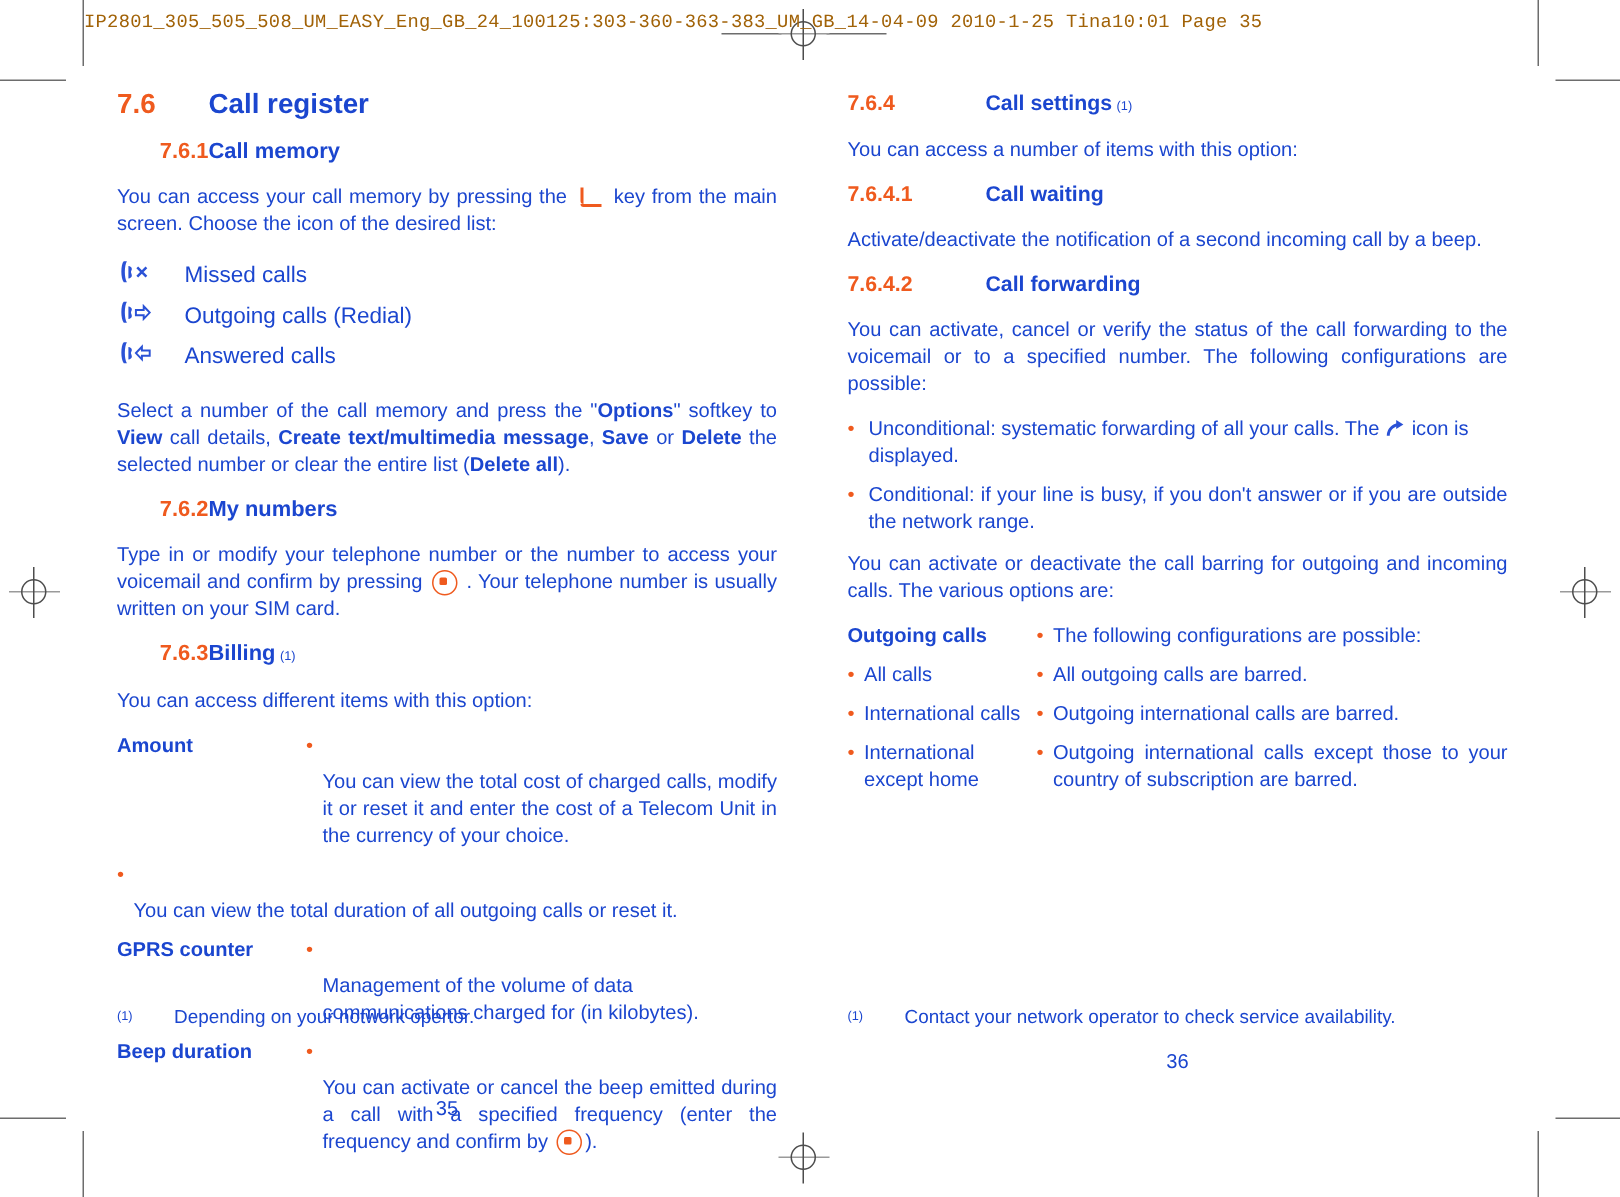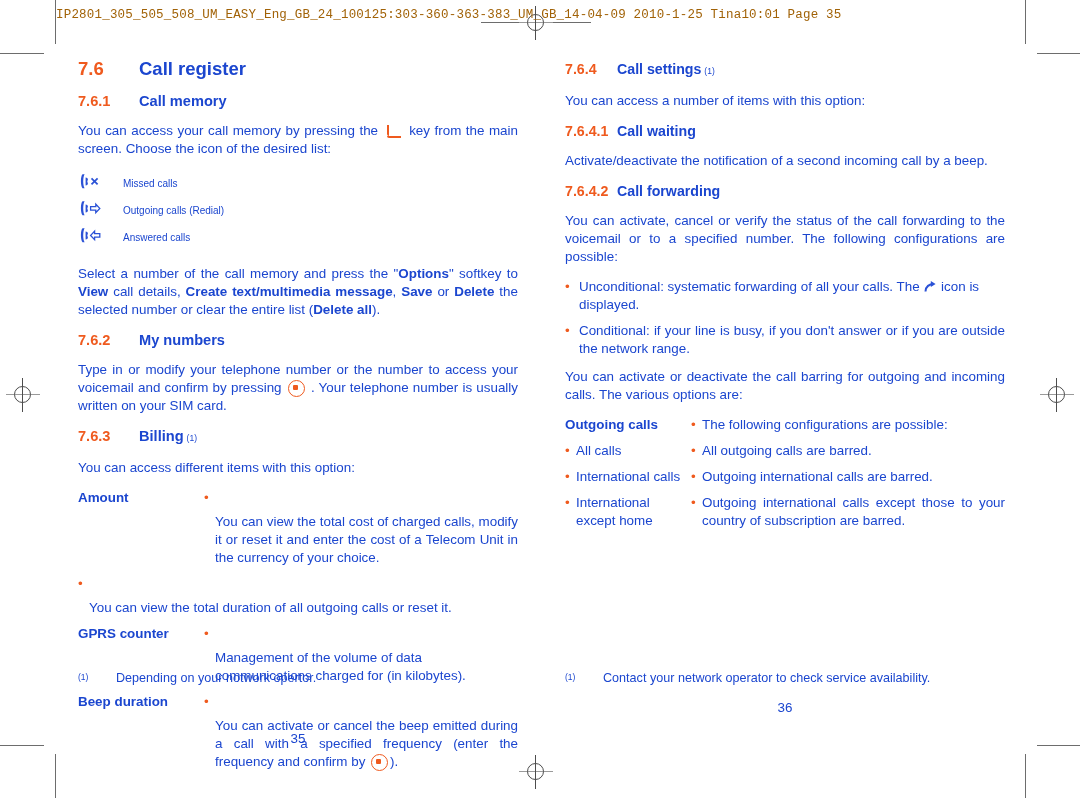--- a/index.html
+++ b/index.html
@@ -85,34 +85,35 @@
   .h2 .num { width: 61px; flex: 0 0 61px; }
   .h2 .ttl { color: #1b46cf; }
 
   .h3 {
     font-weight: bold;
     font-size: 14.6px;
     color: #ef5a1e;
     margin: 0 0 12px 0;
     display: flex;
     align-items: baseline;
+    text-align: right;
   }
   .h3 .num { width: 61px; flex: 0 0 61px; }
   .h3 .ttl { color: #1b46cf; }
 
   .h4 {
     font-weight: bold;
     font-size: 14.2px;
     color: #ef5a1e;
     margin: 0 0 12px 0;
     display: flex;
     align-items: baseline;
   }
   .h4 .num { width: 52px; flex: 0 0 52px; }
-  .h4 .ttl { color: #1b46cf; }
+  .h4 .ttl { color: #1b46cf; margin-left: 40px; }
 
   sup.fn {
     font-size: 8.5px;
     color: #1b46cf;
     vertical-align: super;
     margin-left: 3px;
     font-weight: normal;
   }
 
   p.body {
@@ -123,21 +124,21 @@
   b { font-weight: bold; }
 
   
   .iconlist { margin: 0 0 14px 0; }
   .iconrow {
     display: flex;
     align-items: center;
     height: 27px;
   }
   .iconrow .ic { width: 45px; flex: 0 0 45px; }
-  .iconrow .lbl { color: #1b46cf; font-size: 10px; }
+  .iconrow .lbl { color: #1b46cf; font-size: 15px; }
 
   
   .deflist { margin: 0 0 6px 0; }
   .defrow {
     display: flex;
     margin-bottom: 8px;
   }
   .defrow .term {
     width: 126px;
     flex: 0 0 126px;

